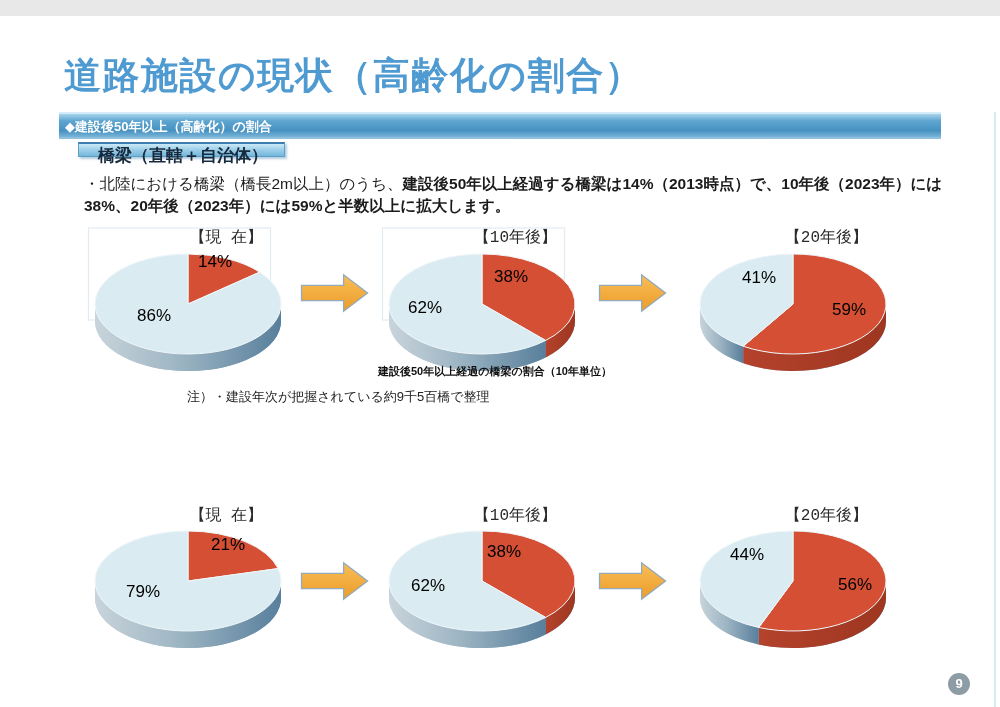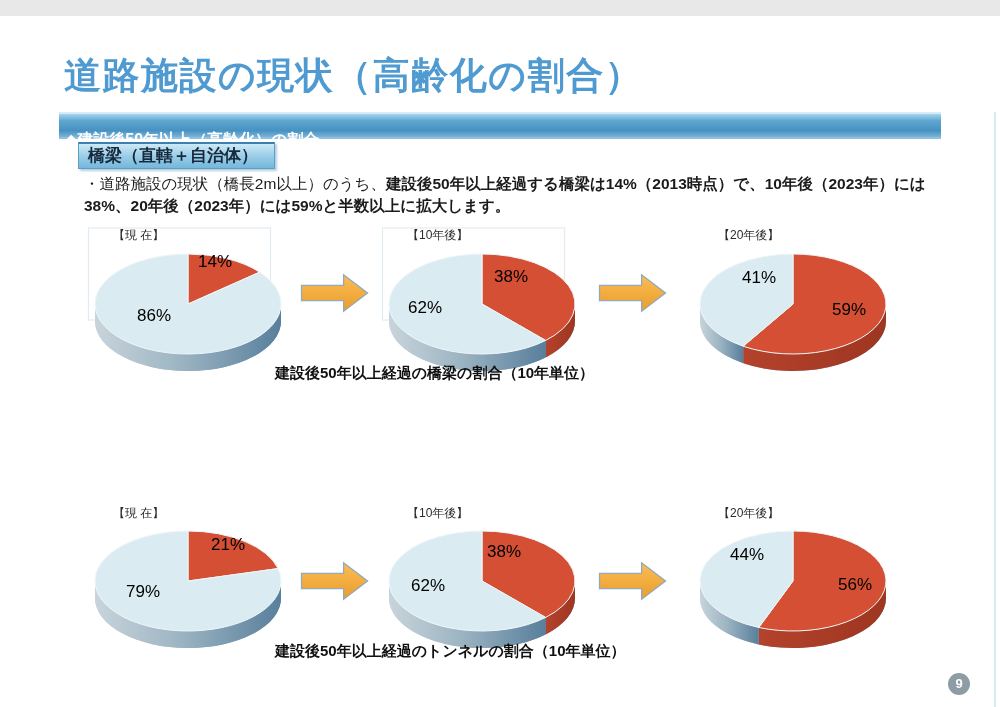--- a/index.html
+++ b/index.html
@@ -7,42 +7,42 @@
     position:relative;width:1000px;height:707px;background:#ffffff;
     font-family:"Liberation Sans","DejaVu Sans",sans-serif;overflow:hidden;
     margin:16px auto;
   }
   .slide-title{
     position:absolute;left:64px;top:40px;margin:0;
     font-size:37px;font-weight:bold;color:#4E9AD1;letter-spacing:1.5px;line-height:1.1;
   }
   .banner{
     position:absolute;left:59px;top:96px;width:882px;height:27px;box-sizing:border-box;
-    padding:15px 0 0 6px;font-size:16px;font-weight:bold;color:#ffffff;line-height:21px;
+    padding:2px 0 0 6px;font-size:13px;font-weight:bold;color:#ffffff;line-height:21px;
     background:linear-gradient(180deg,#A8D4EC 0%,#5EA5D0 30%,#4792C2 72%,#79B4D8 100%);
     border-top:2px solid #D3ECF8;border-bottom:2px solid #8FC0DE;
   }
   .tag{
-    position:absolute;height:27px;line-height:24px;box-sizing:border-box;
-    padding:0 16px 0 9px;font-size:17px;font-weight:bold;color:#17293C;
+    position:absolute;height:15px;line-height:24px;box-sizing:border-box;
+    padding:0 16px 0 19px;font-size:17px;font-weight:bold;color:#17293C;
     background:linear-gradient(180deg,#CDEAF7 0%,#9FD0E9 45%,#74B7DB 100%);
     border:1px solid #5E9FC6;border-top:2px solid #3D7FAE;
     box-shadow:2px 2px 2px rgba(120,165,200,.55);
     white-space:nowrap;
   }
   .tag1{left:78px;top:126px}
   .tag2{left:78px;top:408px}
   .desc{position:absolute;left:84px;width:868px;margin:0;font-size:15.5px;line-height:21.5px;color:#1B1B1B;}
   .desc b{font-weight:bold}
   .desc1{top:157px}
   .desc2{top:438px}
-  .pie-title{position:absolute;width:150px;text-align:left;font-size:12px;color:#2B2B2B;white-space:nowrap;}
+  .pie-title{position:absolute;width:150px;text-align:right;font-size:16px;color:#2B2B2B;white-space:nowrap;font-family:Liberation Mono, monospace;}
   .pie{position:absolute;width:200px;height:160px;overflow:visible;font-family:inherit;}
   .arrow{position:absolute;width:74px;height:44px;}
-  .caption{position:absolute;left:275px;width:440px;font-size:15px;font-weight:bold;color:#101010;white-space:nowrap;}
+  .caption{position:absolute;left:275px;width:440px;text-align:center;font-size:11px;font-weight:bold;color:#101010;white-space:nowrap;}
   .cap1{top:348px}
   .cap2{top:626px}
   .note{position:absolute;left:187px;font-size:13px;color:#222222;white-space:nowrap;}
   .note1{top:372px}
   .note2{top:651px}
   .pagenum{
     position:absolute;left:948px;top:657px;width:22px;height:22px;border-radius:50%;
     background:#8E9DA5;color:#ffffff;font-size:13px;font-weight:bold;
     text-align:center;line-height:22px;
   }
@@ -71,21 +71,21 @@
       </linearGradient>
     </defs>
   </svg>
 
   <h1 class="slide-title">道路施設の現状（高齢化の割合）</h1>
 
   <div class="banner">◆建設後50年以上（高齢化）の割合</div>
 
   <div class="tag tag1">橋梁（直轄＋自治体）</div>
 
-  <p class="desc desc1"><span>・道路施設の現状（橋長2m以上）のうち、</span><b>建設後50年以上経過する橋梁は14%（2013時点）で、10年後（2023年）には38%、20年後（2023年）には59%と半数以上に拡大します。</b></p>
+  <p class="desc desc1"><span>・北陸における橋梁（橋長2m以上）のうち、</span><b>建設後50年以上経過する橋梁は14%（2013時点）で、10年後（2023年）には38%、20年後（2023年）には59%と半数以上に拡大します。</b></p>
 
   <div class="pie-title" style="left:113px;top:211px">【現 在】</div>
   <div class="pie-title" style="left:407px;top:211px">【10年後】</div>
   <div class="pie-title" style="left:718px;top:211px">【20年後】</div>
 
   <svg class="pie" viewBox="0 -20 200 160" style="left:88px;top:208px">
       <rect x="0.5" y="-16" width="182" height="92" fill="none" stroke="#E2EBF0" stroke-width="1.2"></rect>
       <ellipse cx="100" cy="77" rx="93" ry="50" fill="url(#wallB)"></ellipse>
       <path d="M 193.00 60.00 A 93 50 0 0 1 7.00 60.00 L 7.00 77.00 A 93 50 0 0 0 193.00 77.00 Z" fill="url(#wallB)"></path>
       <path d="M 100 60 L 100.00 10.00 A 93 50 0 0 1 171.66 28.13 Z" fill="#D44F34" stroke="#F0F6F9" stroke-width="1"></path>
@@ -114,20 +114,21 @@
     </svg>
 
   <svg class="arrow" viewBox="0 0 76 46" style="left:298px;top:255px">
     <polygon points="3,15 47,15 47,4 72,23 47,42 47,31 3,31" fill="url(#arrowG)" stroke="#94A9B9" stroke-width="1.4"></polygon>
   </svg>
   <svg class="arrow" viewBox="0 0 76 46" style="left:596px;top:255px">
     <polygon points="3,15 47,15 47,4 72,23 47,42 47,31 3,31" fill="url(#arrowG)" stroke="#94A9B9" stroke-width="1.4"></polygon>
   </svg>
 
   <div class="caption cap1">建設後50年以上経過の橋梁の割合（10年単位）</div>
+  <div class="note note1">注）・建設年次が把握されている約9千5百橋で整理</div>
 
 
 
   <div class="pie-title" style="left:113px;top:489px">【現 在】</div>
   <div class="pie-title" style="left:407px;top:489px">【10年後】</div>
   <div class="pie-title" style="left:718px;top:489px">【20年後】</div>
 
   <svg class="pie" viewBox="0 -20 200 160" style="left:88px;top:485px">
       <ellipse cx="100" cy="77" rx="93" ry="50" fill="url(#wallB)"></ellipse>
       <path d="M 193.00 60.00 A 93 50 0 0 1 7.00 60.00 L 7.00 77.00 A 93 50 0 0 0 193.00 77.00 Z" fill="url(#wallB)"></path>
@@ -155,19 +156,18 @@
       <text x="54" y="39" text-anchor="middle" font-size="17" fill="#000000">44%</text>
     </svg>
 
   <svg class="arrow" viewBox="0 0 76 46" style="left:298px;top:543px">
     <polygon points="3,15 47,15 47,4 72,23 47,42 47,31 3,31" fill="url(#arrowG)" stroke="#94A9B9" stroke-width="1.4"></polygon>
   </svg>
   <svg class="arrow" viewBox="0 0 76 46" style="left:596px;top:543px">
     <polygon points="3,15 47,15 47,4 72,23 47,42 47,31 3,31" fill="url(#arrowG)" stroke="#94A9B9" stroke-width="1.4"></polygon>
   </svg>
 
-  <div class="caption cap2">建設後50年以上経過のトンネルの割合（10年単位）</div>
 
   <div class="pagenum">9</div>
 
   <div class="edge-bottom"></div>
   <div class="edge-right"></div>
 </div>
 
 </body></html>

